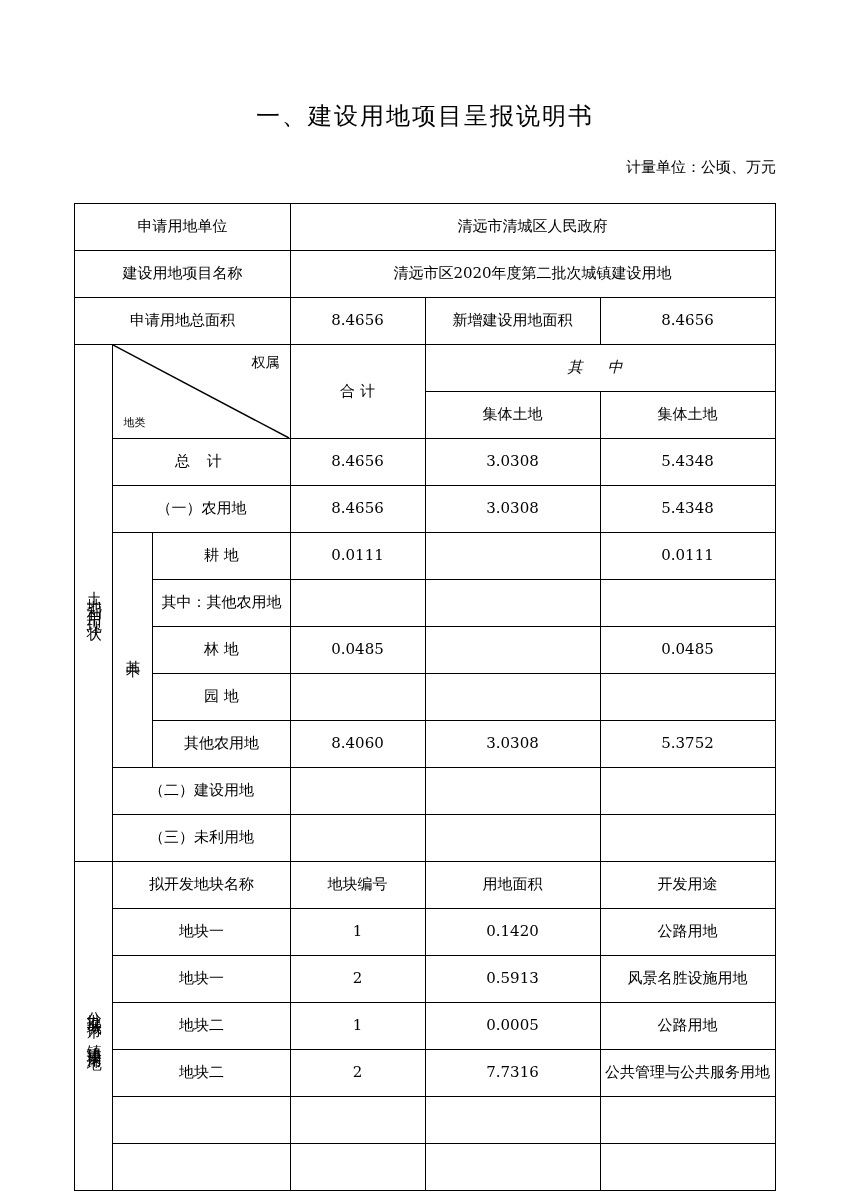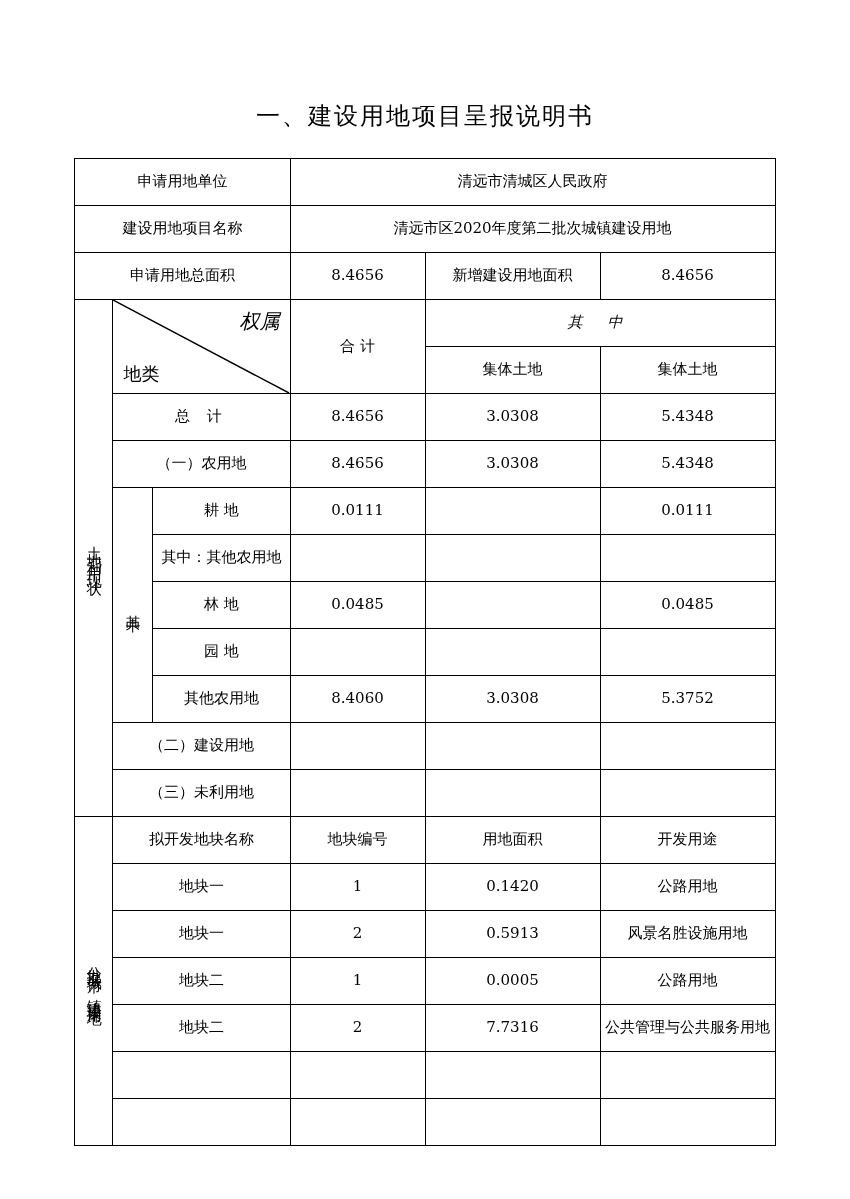--- a/index.html
+++ b/index.html
@@ -78,38 +78,38 @@
     padding: 0 !important;
   }
   .diag-cell .svgwrap {
     position: absolute;
     inset: 0;
   }
   .diag-cell .lbl-top {
     position: absolute;
     right: 10px;
     top: 8px;
-    font-size: 20px;
-    font-style: italic;
+    font-size: 14px;
   }
   .diag-cell .lbl-bot {
     position: absolute;
     left: 10px;
     bottom: 8px;
-    font-size: 18px;
+    font-size: 11px;
   }
   .empty { height: 42px; }
 </style>
 </head>
 <body>
 
 <div class="page">
 
   <div class="title">一、建设用地项目呈报说明书</div>
 
+  <div class="unit-line">计量单位：公顷、万元</div>
 
   <table class="main">
     <colgroup>
       <col style="width:38px">
       <col style="width:40px">
       <col style="width:137px">
       <col style="width:135px">
       <col style="width:175px">
       <col style="width:175px">
     </colgroup>

